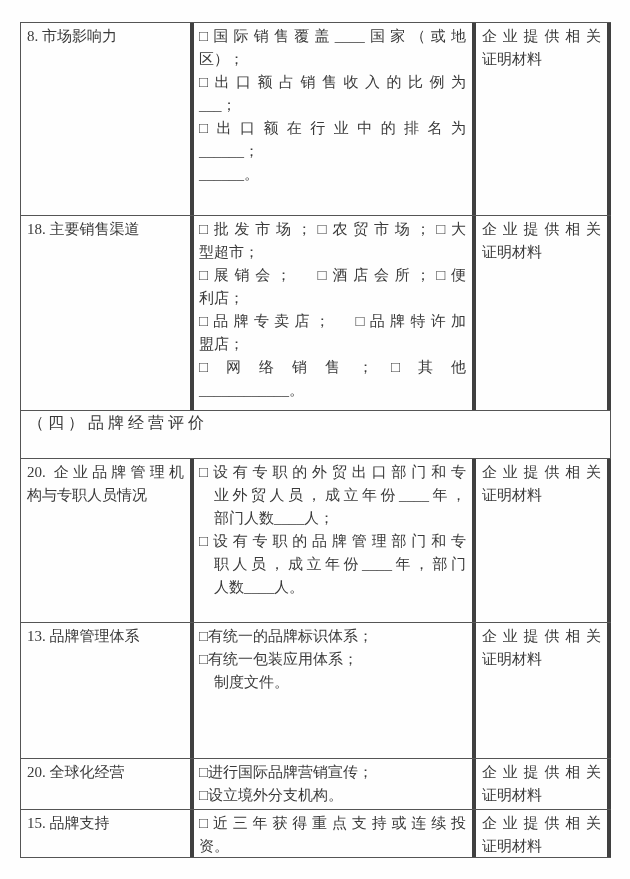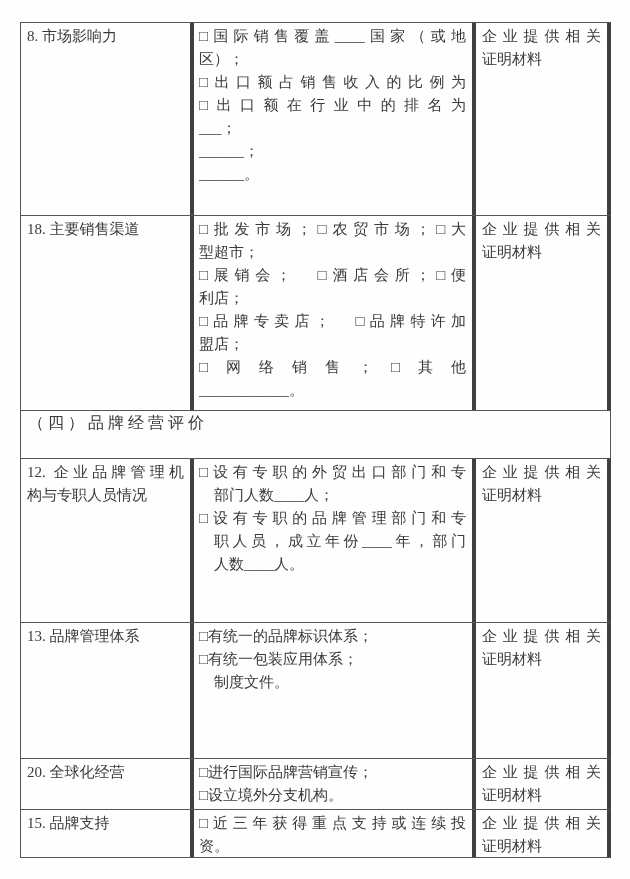--- a/index.html
+++ b/index.html
@@ -44,22 +44,22 @@
   <div class="tbl">
 
     <div class="row" style="height:193px">
       <div class="cell c1">
         <div class="line">8. 市场影响力</div>
       </div>
       <div class="cell c2">
         <div class="line full">□国际销售覆盖____国家（或地</div>
         <div class="line">区）；</div>
         <div class="line full">□出口额占销售收入的比例为</div>
+        <div class="line">___；</div>
         <div class="line full">□出口额在行业中的排名为</div>
-        <div class="line">___；</div>
         <div class="line">______；</div>
         <div class="line">______。</div>
       </div>
       <div class="cell c3">
         <div class="line full">企业提供相关</div>
         <div class="line">证明材料</div>
       </div>
     </div>
 
     <div class="row" style="height:195px">
@@ -83,25 +83,26 @@
     </div>
 
     <div class="row" style="height:48px">
       <div class="hdr-cell">
         <span class="hdr-text">（四）品牌经营评价</span>
       </div>
     </div>
 
     <div class="row" style="height:164px">
       <div class="cell c1">
-        <div class="line full">12. 企业品牌管理机</div>
+        <div class="line full">20. 企业品牌管理机</div>
         <div class="line">构与专职人员情况</div>
       </div>
       <div class="cell c2">
         <div class="line full">□设有专职的外贸出口部门和专</div>
+        <div class="line full ind">业外贸人员，成立年份____年，</div>
         <div class="line ind">部门人数____人；</div>
         <div class="line full">□设有专职的品牌管理部门和专</div>
         <div class="line full ind">职人员，成立年份____年，部门</div>
         <div class="line ind">人数____人。</div>
       </div>
       <div class="cell c3">
         <div class="line full">企业提供相关</div>
         <div class="line">证明材料</div>
       </div>
     </div>

